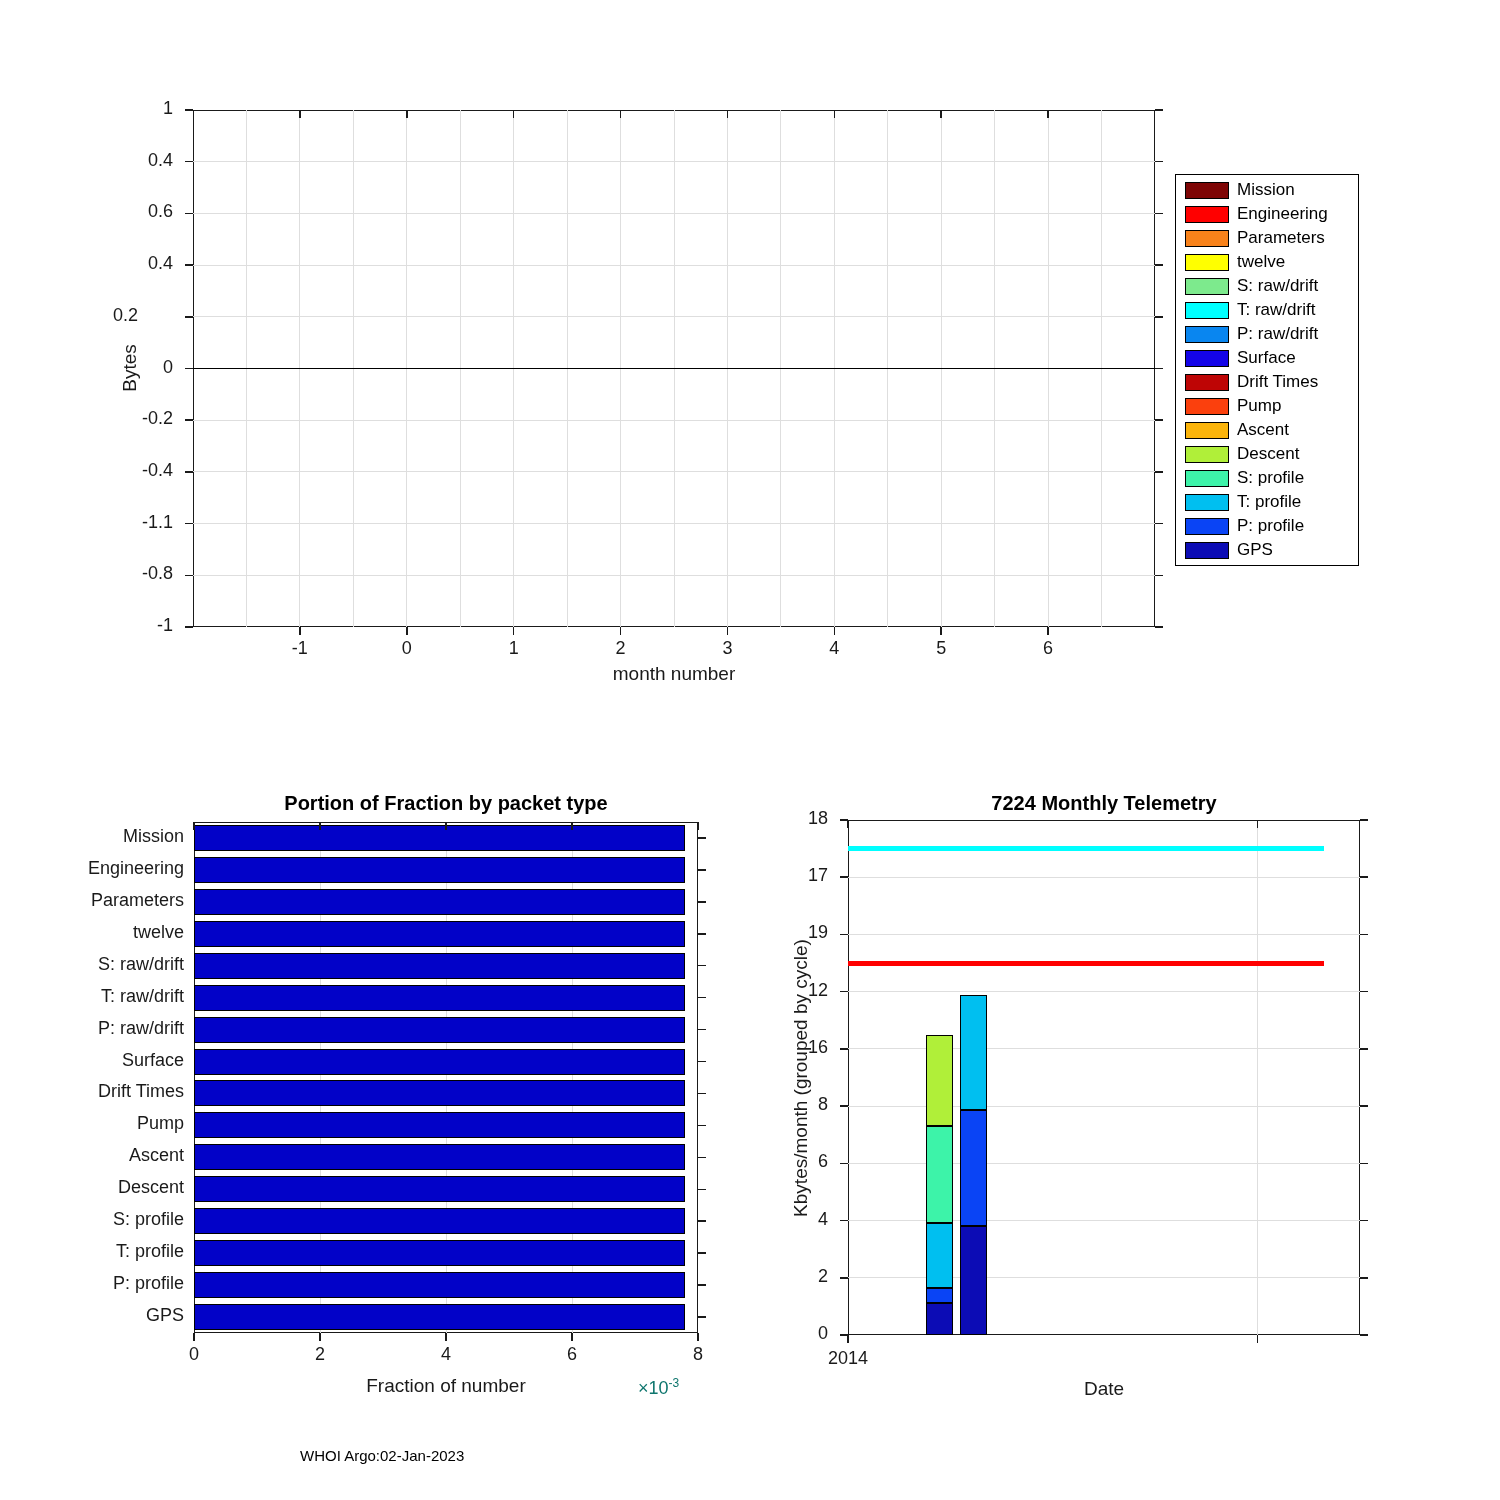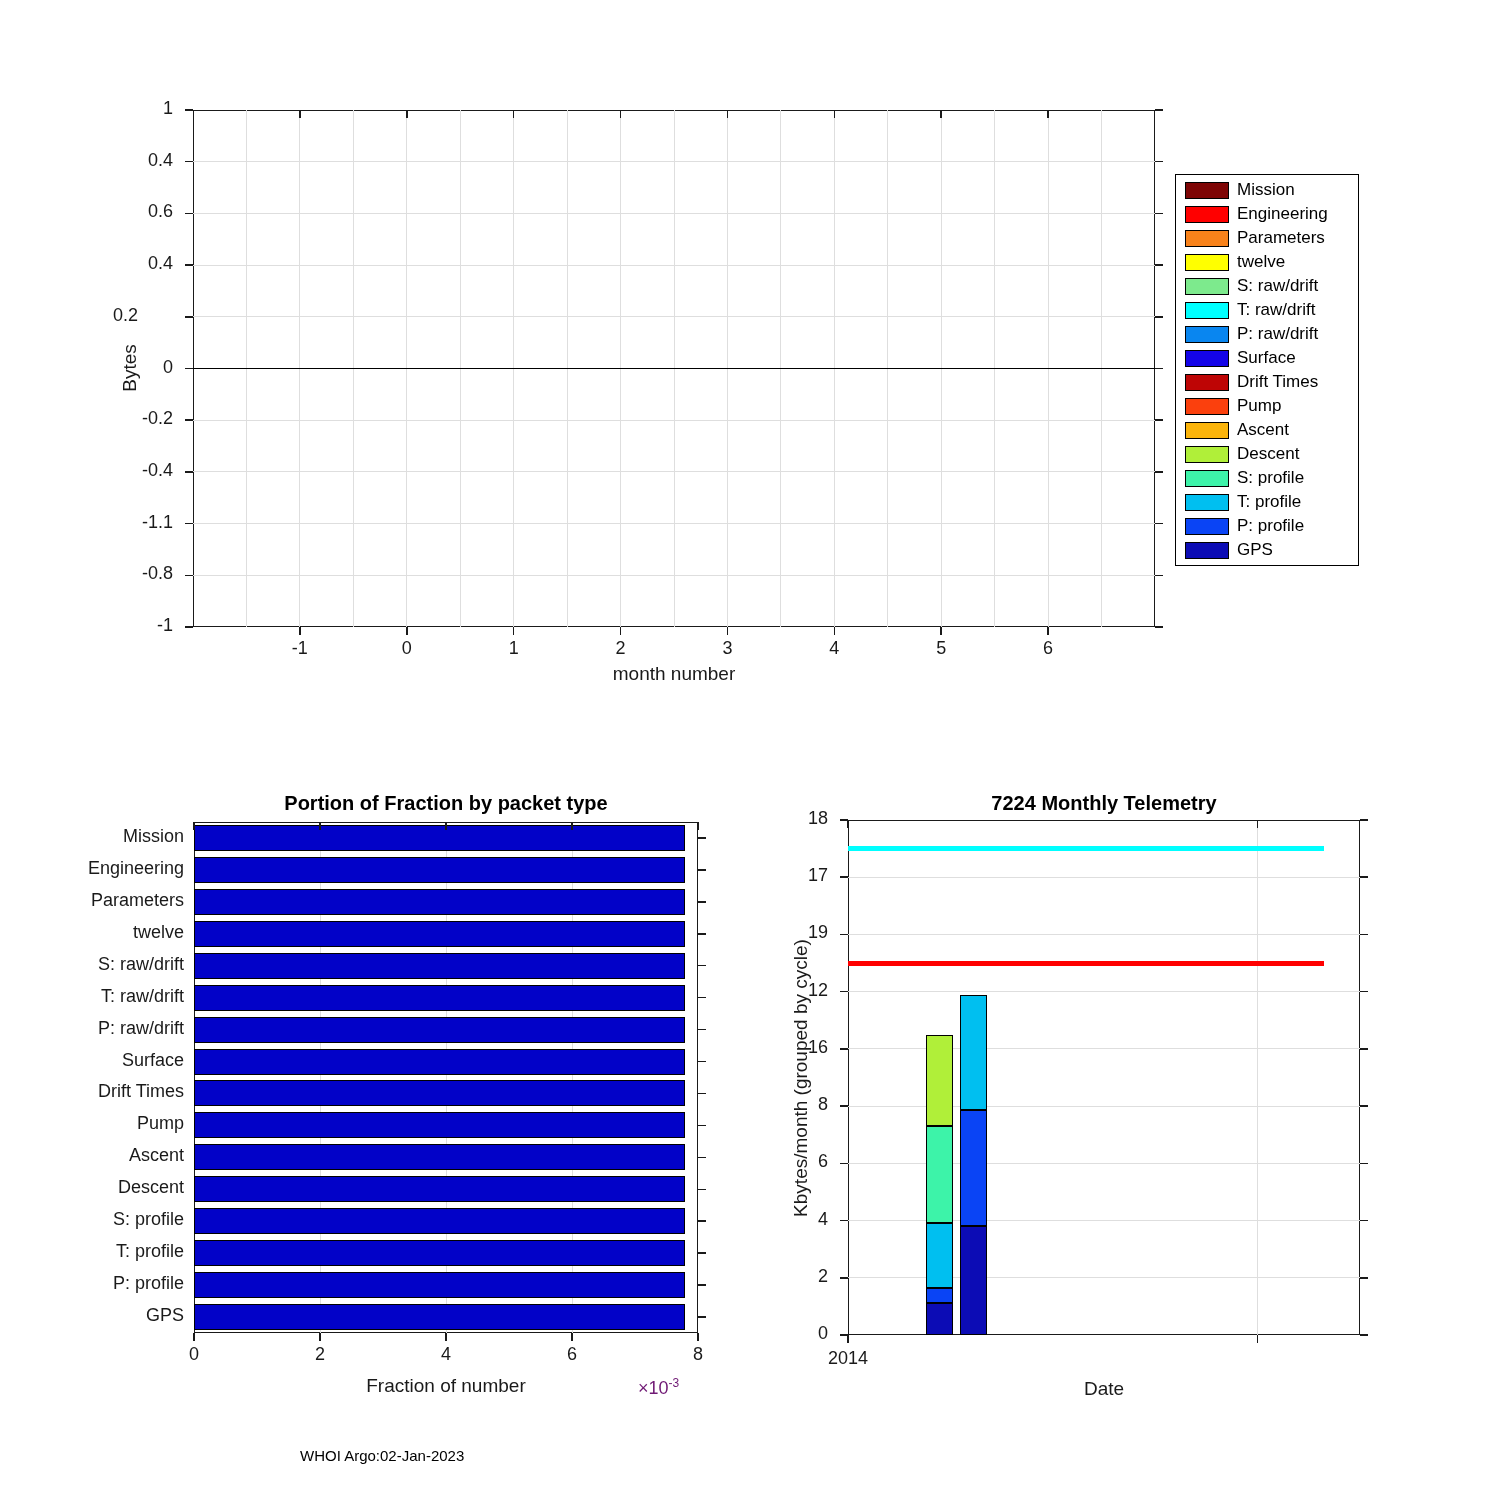--- a/index.html
+++ b/index.html
@@ -5,21 +5,21 @@
   html,body{margin:0;padding:0;background:#fff;}
   #fig{position:relative;width:1500px;height:1500px;background:#fff;overflow:hidden;
        font-family:"Liberation Sans","DejaVu Sans",sans-serif;color:#1a1a1a;}
   .plot-border{position:absolute;border:1.5px solid #1a1a1a;box-sizing:border-box;background:none;}
   .chart-title{position:absolute;font-weight:bold;font-size:20px;color:#000;
                transform:translateX(-50%);white-space:pre;}
   .axis-label{position:absolute;font-size:19px;color:#1a1a1a;transform:translateX(-50%);white-space:nowrap;}
   .axis-label-rot{position:absolute;font-size:19px;color:#1a1a1a;white-space:nowrap;
                   transform:translate(-50%,-50%) rotate(-90deg);}
   .tick-label{position:absolute;font-size:18px;color:#1a1a1a;}
-  .offset-label{position:absolute;font-size:18px;color:#701a75;}
+  .offset-label{position:absolute;font-size:18px;color:#0f766e;}
   .offset-label sup{font-size:12px;}
   .gridline{position:absolute;background:#dedede;}
   .tick{position:absolute;background:#1a1a1a;}
   .bar-el{position:absolute;box-sizing:border-box;border:1.5px solid #000;}
   .hline{position:absolute;}
   #legend-box{position:absolute;left:1175px;top:174px;width:184px;height:392px;
               border:1.5px solid #000;box-sizing:border-box;background:#fff;
               display:flex;flex-direction:column;justify-content:space-around;padding:3px 0;}
   .legend-row{display:flex;align-items:center;height:22px;}
   .legend-swatch{width:42px;height:15px;border:1.5px solid #000;box-sizing:content-box;margin-left:9px;flex:none;}

